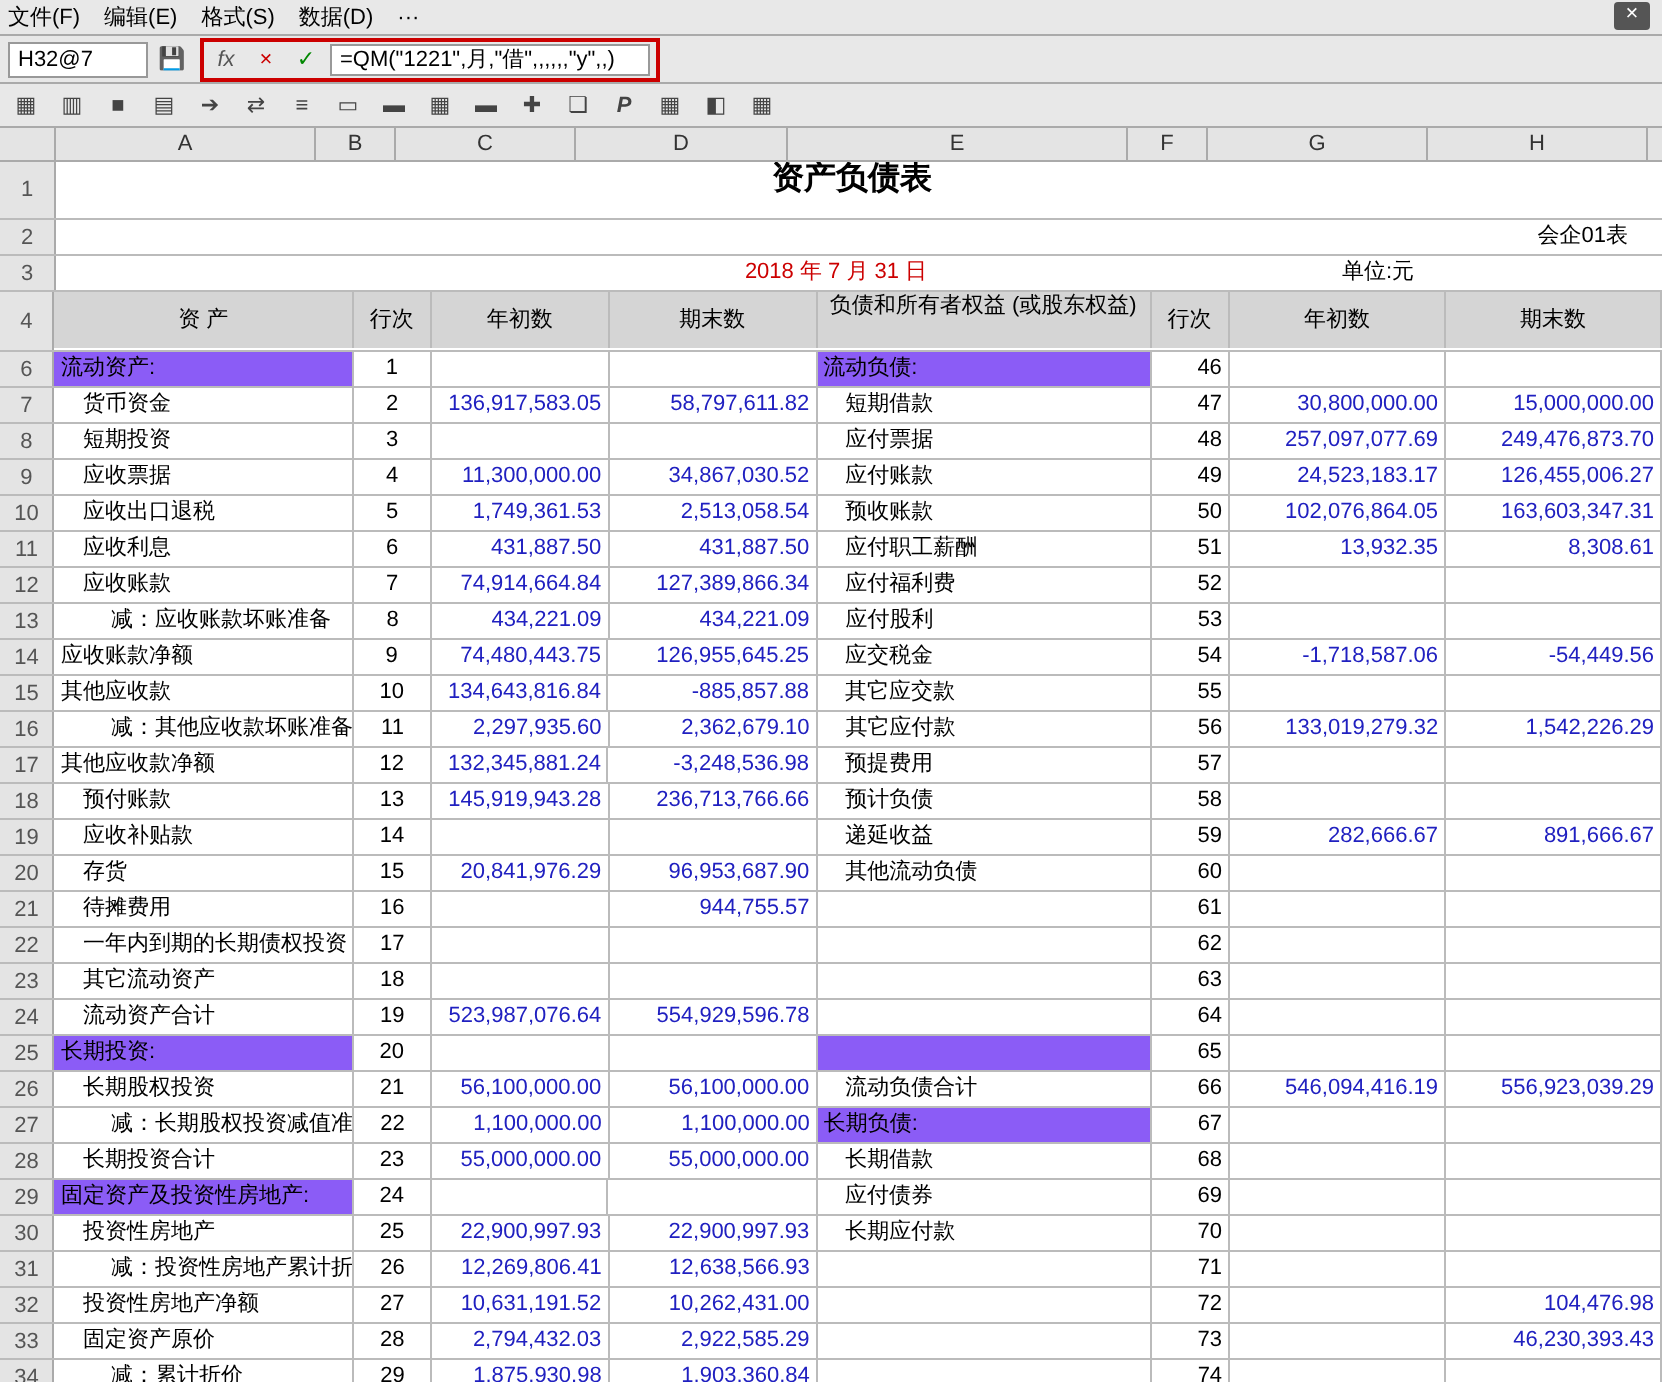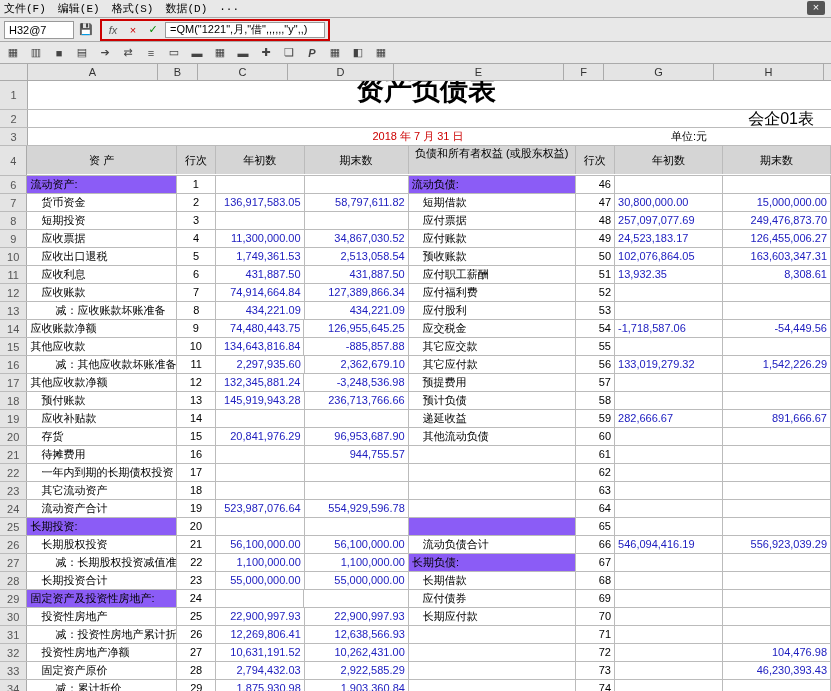--- a/index.html
+++ b/index.html
@@ -1,43 +1,43 @@
 <!DOCTYPE html>
 <html><head>
 <meta charset="utf-8">
 <style>
   * { box-sizing: border-box; margin: 0; padding: 0; }
   body { font-family: "SimSun", Arial, sans-serif; font-size: 12px; background: #f0f0f0; width: 831px; }
   .menubar { background: #e8e8e8; border-bottom: 1px solid #aaa; padding: 2px 4px; display: flex; gap: 12px; height: 18px; align-items: center; font-size: 11px; }
-  .menubar span { cursor: default; font-family: Liberation Mono, monospace; }
+  .menubar span { cursor: default; }
   .win-close { position: absolute; right: 6px; top: 1px; width: 18px; height: 14px; background: #555; color: #fff; text-align: center; line-height: 12px; border-radius: 2px; font-size: 11px; }
   .toolbar1 { background: #e8e8e8; border-bottom: 1px solid #aaa; padding: 2px 4px; height: 24px; display: flex; align-items: center; gap: 4px; font-size: 11px; }
   .cellref { background: #fff; border: 1px solid #999; width: 70px; height: 18px; padding: 0 4px; display: inline-flex; align-items: center; }
   .toolbtn { width: 16px; height: 16px; display: inline-flex; align-items: center; justify-content: center; color: #555; font-size: 11px; }
   .formula-box { border: 2px solid #c00; padding: 0 3px; display: inline-flex; align-items: center; gap: 4px; height: 22px; margin-left: 2px; }
   .formula-input { background: #fff; border: 1px solid #999; width: 160px; height: 16px; padding: 0 4px; font-size: 11px; display: inline-flex; align-items: center; }
   .toolbar2 { background: #e8e8e8; border-bottom: 1px solid #aaa; padding: 3px 6px; height: 22px; display: flex; gap: 9px; font-size: 11px; color: #444; }
   .toolbar2 span { display: inline-flex; align-items: center; justify-content: center; width: 14px; }
   .grid { background: #fff; position: relative; }
   .colheads { display: flex; border-bottom: 1px solid #aaa; background: #e4e4e4; }
   .colhead { border-right: 1px solid #aaa; text-align: center; font-size: 11px; color: #333; height: 16px; line-height: 16px; }
   .corner { width: 28px; border-right: 1px solid #aaa; background: #e4e4e4; }
   .ch-a { width: 130px; } .ch-b { width: 40px; } .ch-c { width: 90px; } .ch-d { width: 106px; }
   .ch-e { width: 170px; } .ch-f { width: 40px; } .ch-g { width: 110px; } .ch-h { width: 110px; }
   .row { display: flex; border-bottom: 1px solid #bbb; }
   .rowhead { width: 28px; background: #e4e4e4; border-right: 1px solid #aaa; text-align: center; font-size: 11px; color: #555; display: flex; align-items: center; justify-content: center; }
   .cell { border-right: 1px solid #bbb; padding: 1px 3px; height: 17px; line-height: 15px; font-size: 11px; overflow: hidden; white-space: nowrap; }
   .c-a { width: 152px; } .c-b { width: 40px; text-align: center; } .c-c { width: 90px; text-align: right; color: #2020c0; }
   .c-d { width: 106px; text-align: right; color: #2020c0; } .c-e { width: 170px; } .c-f { width: 40px; text-align: right; }
-  .c-g { width: 110px; text-align: left; color: #2020c0; } .c-h { width: 110px; text-align: right; color: #2020c0; }
+  .c-g { width: 110px; text-align: right; color: #2020c0; } .c-h { width: 110px; text-align: right; color: #2020c0; }
   .title-row .cell { border-right: none; height: 28px; }
-  .title-text { width: 796px; text-align: center; font-size: 28px; font-weight: bold; color: #000; }
+  .title-text { width: 796px; text-align: center; font-size: 16px; font-weight: bold; color: #000; }
   .info-row .cell { border-right: none; height: 17px; }
   .date-cell { width: 500px; text-align: center; color: #c00; }
-  .corp { width: 296px; text-align: right; padding-right: 10px; color: #000; font-size: 16px; }
+  .corp { width: 296px; text-align: right; padding-right: 10px; color: #000; font-size: 11px; }
   .hdr { background: #d5d5d5; text-align: center; color: #000; font-weight: normal; }
   .hdr2 { height: 28px; line-height: 13px; white-space: normal; }
   .gray { background: #8b5cf6; }
   .indent1 { padding-left: 14px; }
   .indent2 { padding-left: 28px; }
 </style>
 </head>
 <body>
 
 <div class="menubar">

